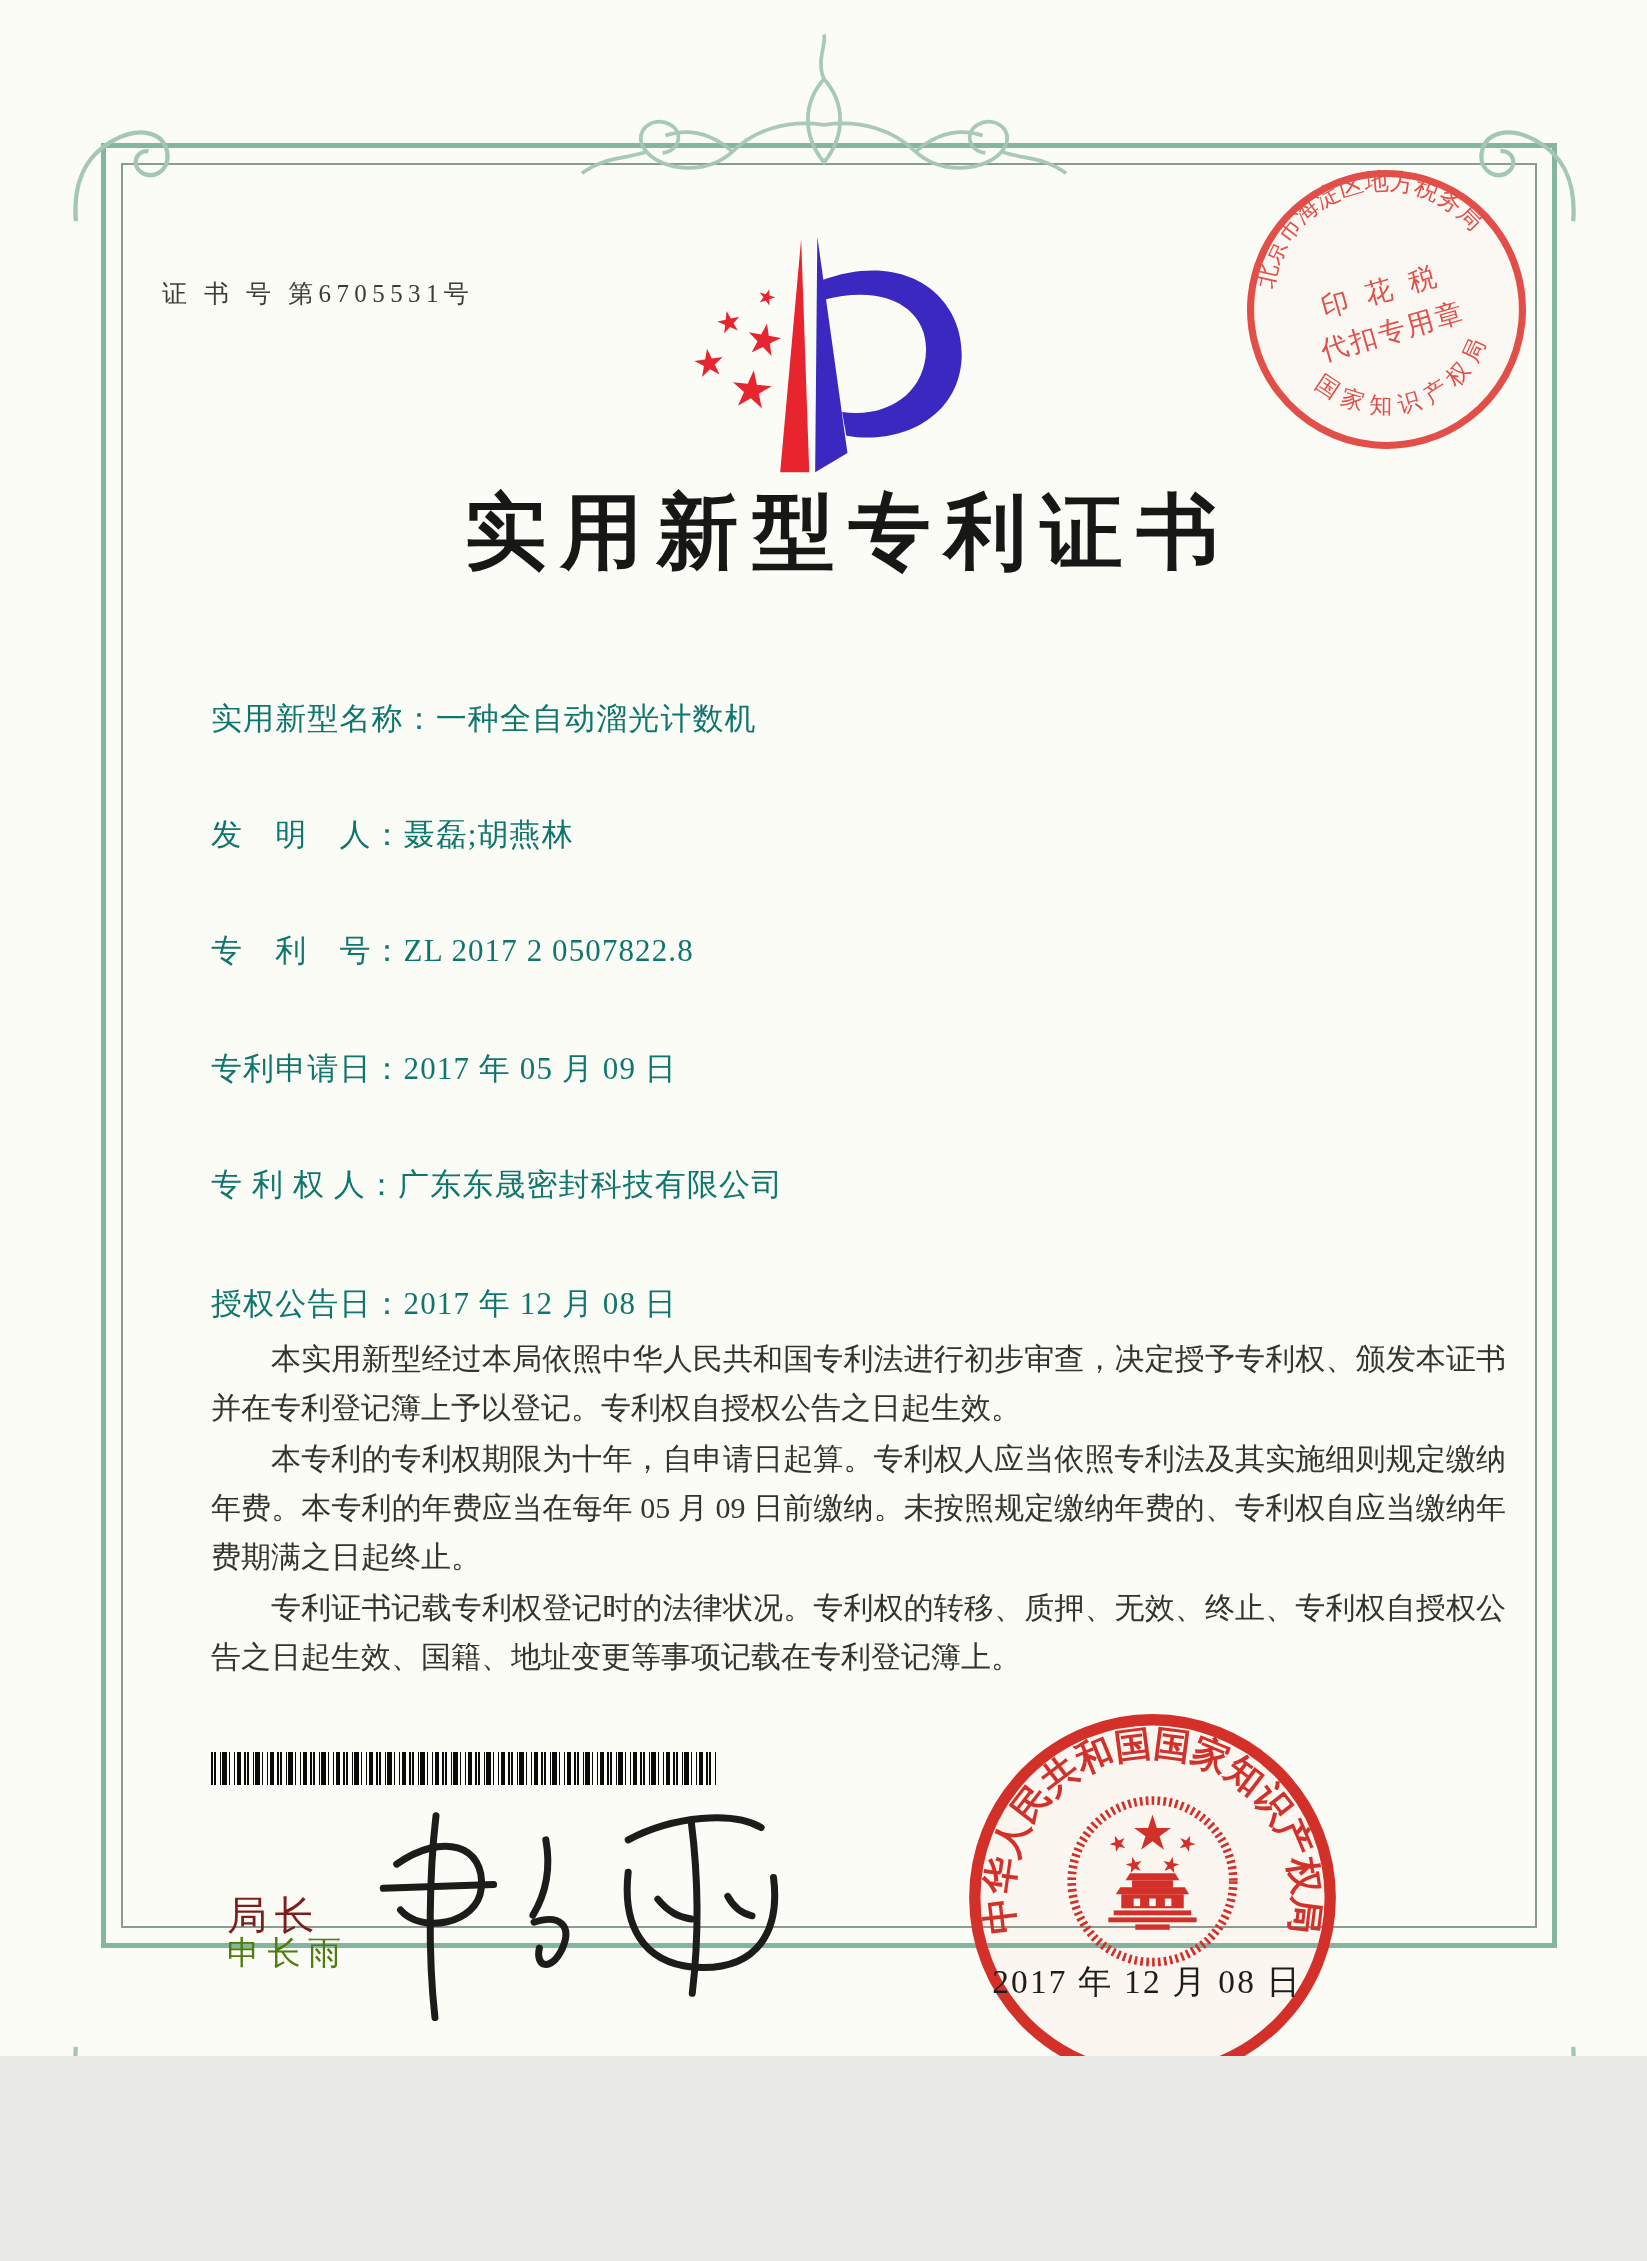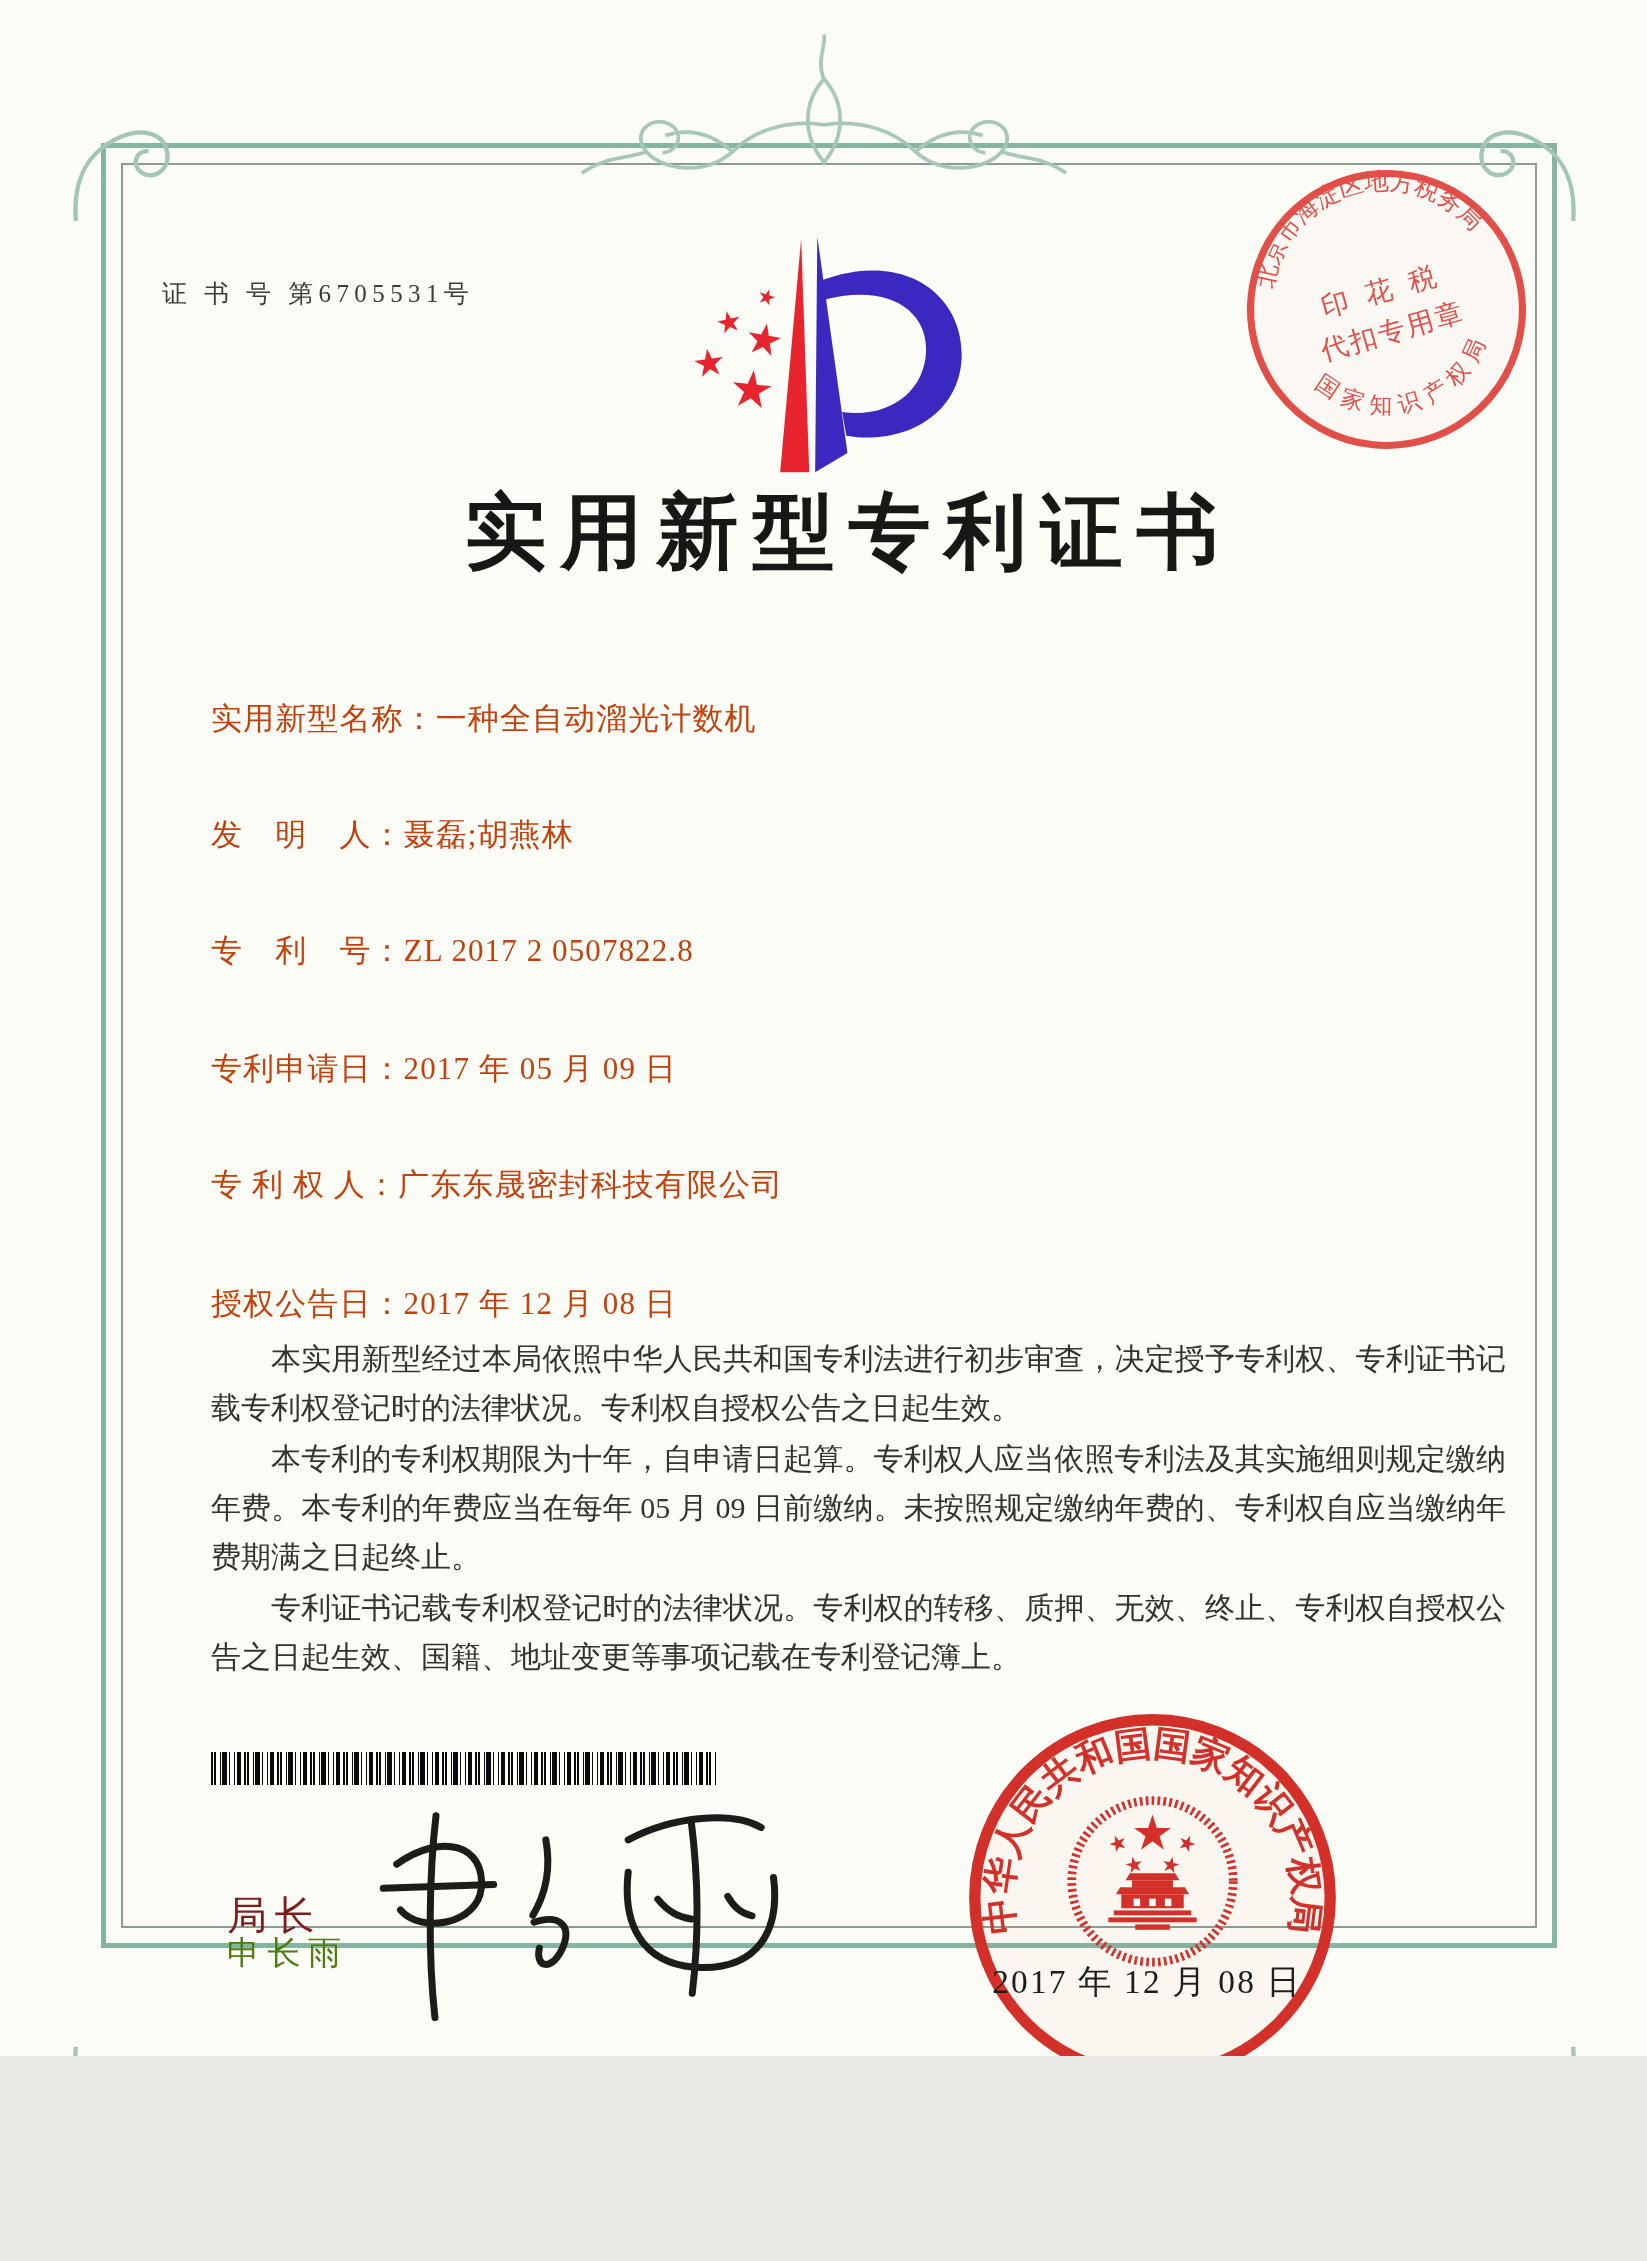--- a/index.html
+++ b/index.html
@@ -32,21 +32,21 @@
     transform:rotate(-16deg);opacity:.92;
   }
   .title{
     position:absolute;left:0;top:478px;width:100%;
     text-align:center;font-size:82px;font-weight:bold;
     letter-spacing:14px;color:#171715;margin-left:25px;
   }
   
   .field{
     position:absolute;left:211px;
-    font-size:31px;color:#c2410c;letter-spacing:1.1px;white-space:nowrap;font-family:Liberation Serif, serif;
+    font-size:31px;color:#0f766e;letter-spacing:1.1px;white-space:nowrap;font-family:Liberation Serif, serif;
   }
   .f1{top:698px}.f2{top:814px}.f3{top:930px}
   .f4{top:1048px}.f5{top:1164px}.f6{top:1283px}
   
   .body-text{
     position:absolute;left:211px;right:141px;top:1335px;
     font-size:30px;line-height:1.62;color:#33332f;
     text-align:justify;
   }
   .body-text p{margin:0 0 3.2px 0;text-indent:2em;}
@@ -143,21 +143,21 @@
   <div class="title">实用新型专利证书</div>
 
   <div class="field f1"><span>实用新型名称：</span><span>一种全自动溜光计数机</span></div>
   <div class="field f2"><span>发　明　人：</span><span>聂磊;胡燕林</span></div>
   <div class="field f3"><span>专　利　号：</span><span>ZL 2017 2 0507822.8</span></div>
   <div class="field f4"><span>专利申请日：</span><span>2017 年 05 月 09 日</span></div>
   <div class="field f5"><span>专 利 权 人：</span><span>广东东晟密封科技有限公司</span></div>
   <div class="field f6"><span>授权公告日：</span><span>2017 年 12 月 08 日</span></div>
 
   <div class="body-text">
-    <p>本实用新型经过本局依照中华人民共和国专利法进行初步审查，决定授予专利权、专利证书记载专利权登记时的法律状况。专利权自授权公告之日起生效。</p>
+    <p>本实用新型经过本局依照中华人民共和国专利法进行初步审查，决定授予专利权、颁发本证书并在专利登记簿上予以登记。专利权自授权公告之日起生效。</p>
     <p>本专利的专利权期限为十年，自申请日起算。专利权人应当依照专利法及其实施细则规定缴纳年费。本专利的年费应当在每年 05 月 09 日前缴纳。未按照规定缴纳年费的、专利权自应当缴纳年费期满之日起终止。</p>
     <p>专利证书记载专利权登记时的法律状况。专利权的转移、质押、无效、终止、专利权自授权公告之日起生效、国籍、地址变更等事项记载在专利登记簿上。</p>
   </div>
 
   <div class="barcode"></div>
 
   <div class="director-title">局长</div>
   <div class="director-name">申长雨</div>
 
   <svg class="signature" viewBox="0 0 1000 470">

